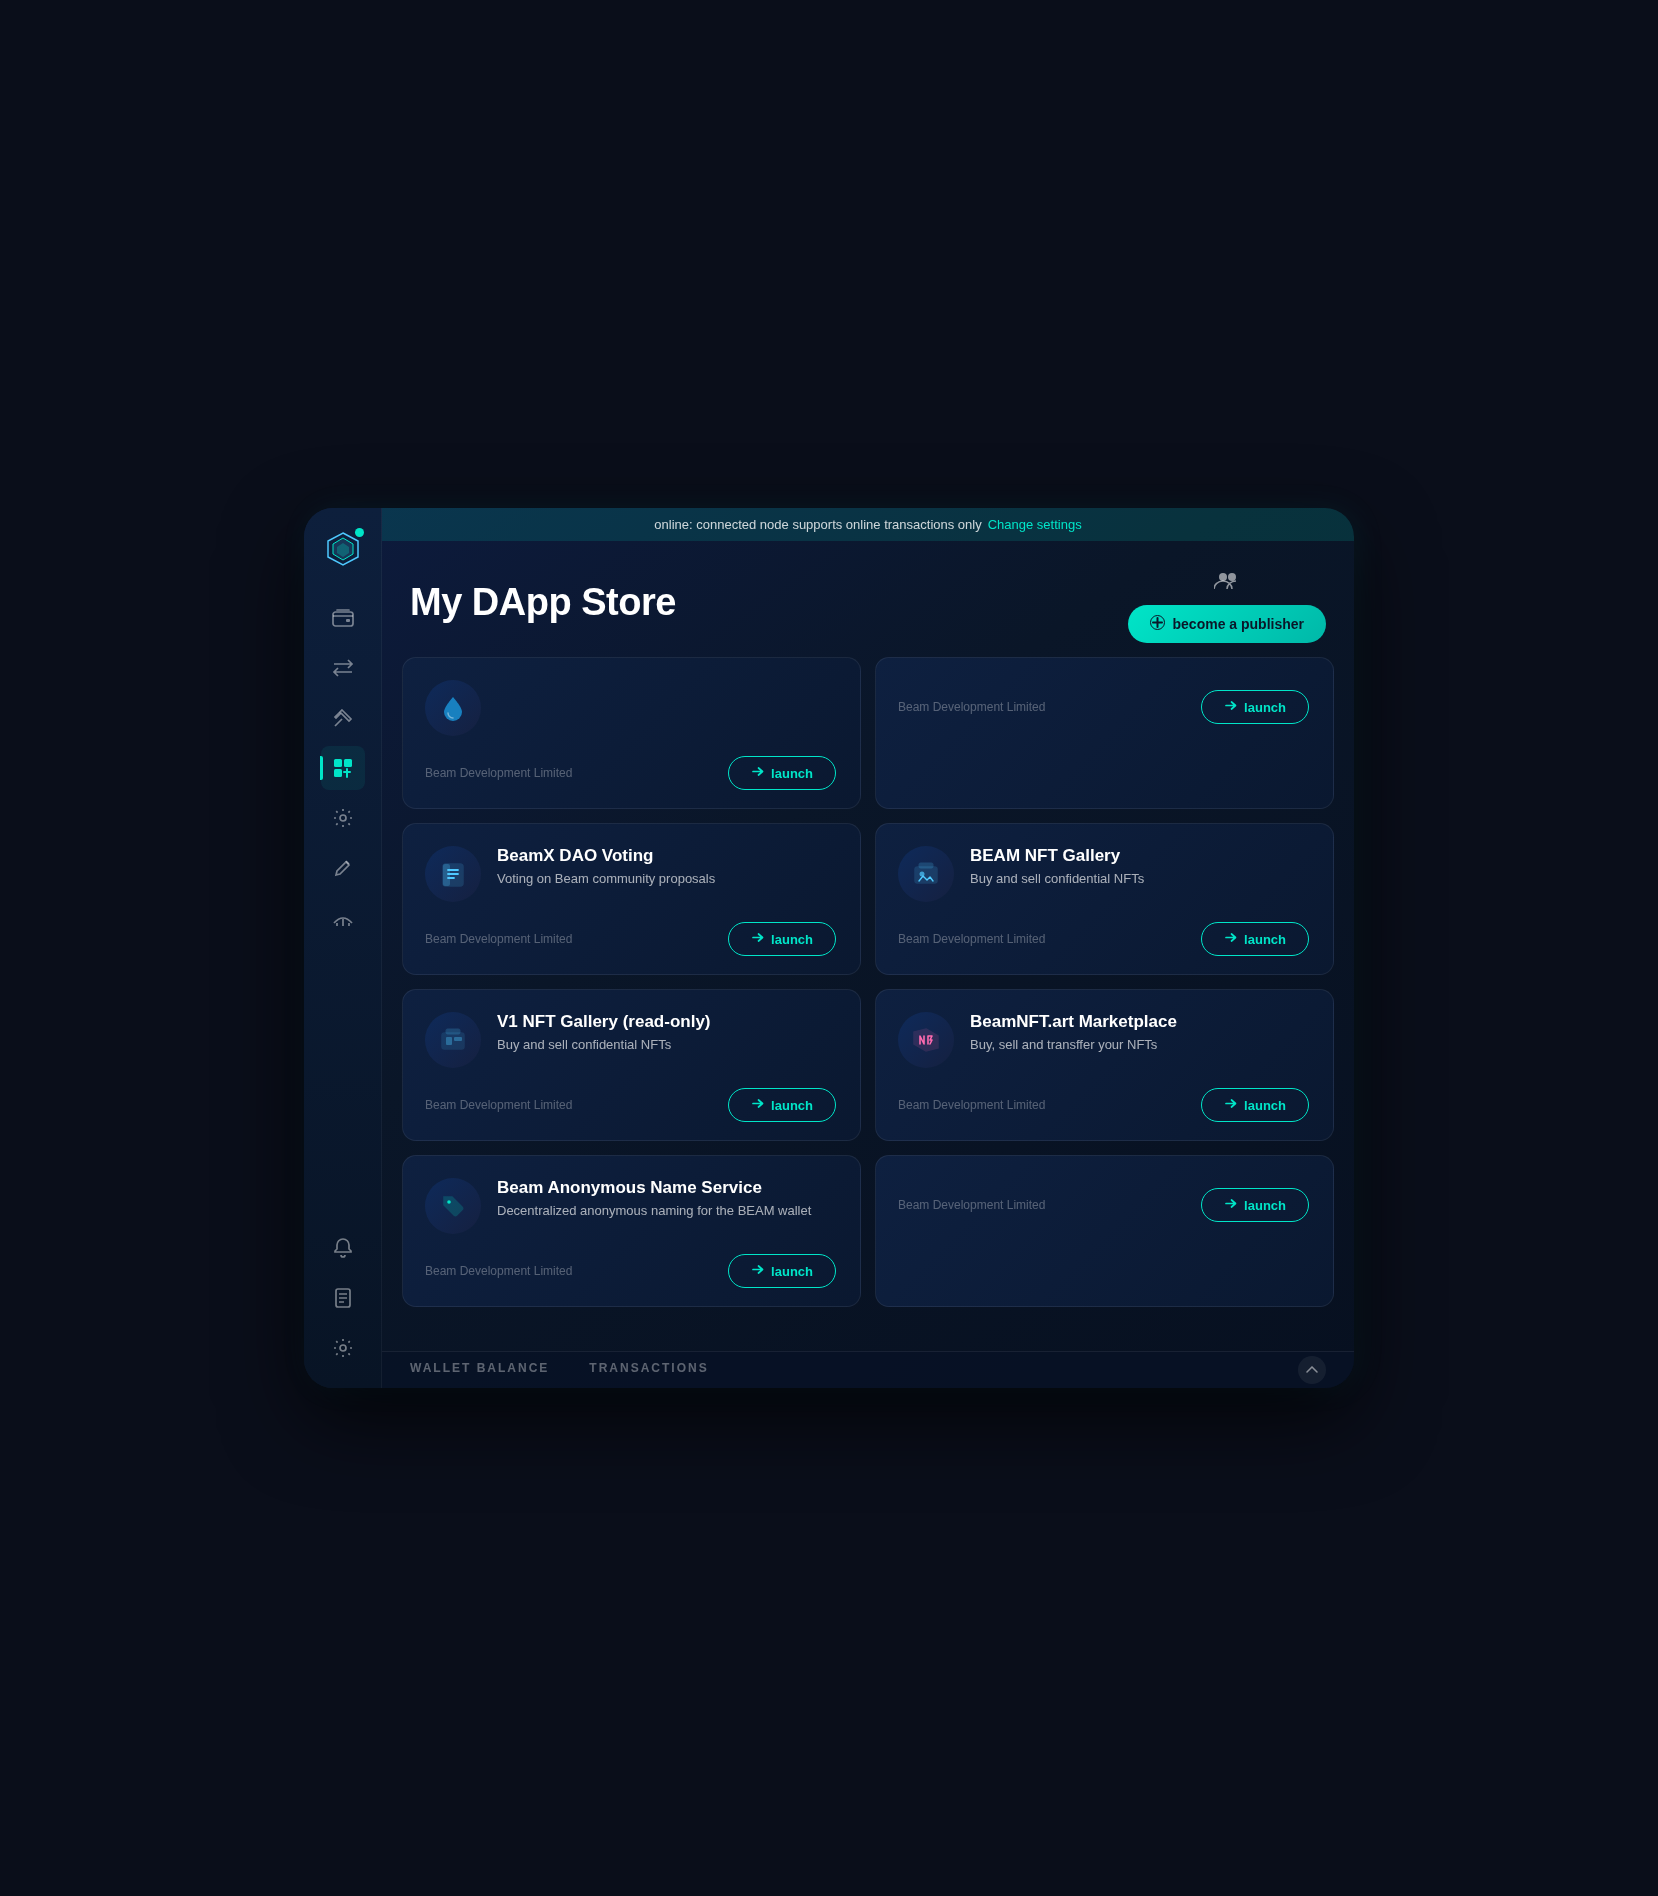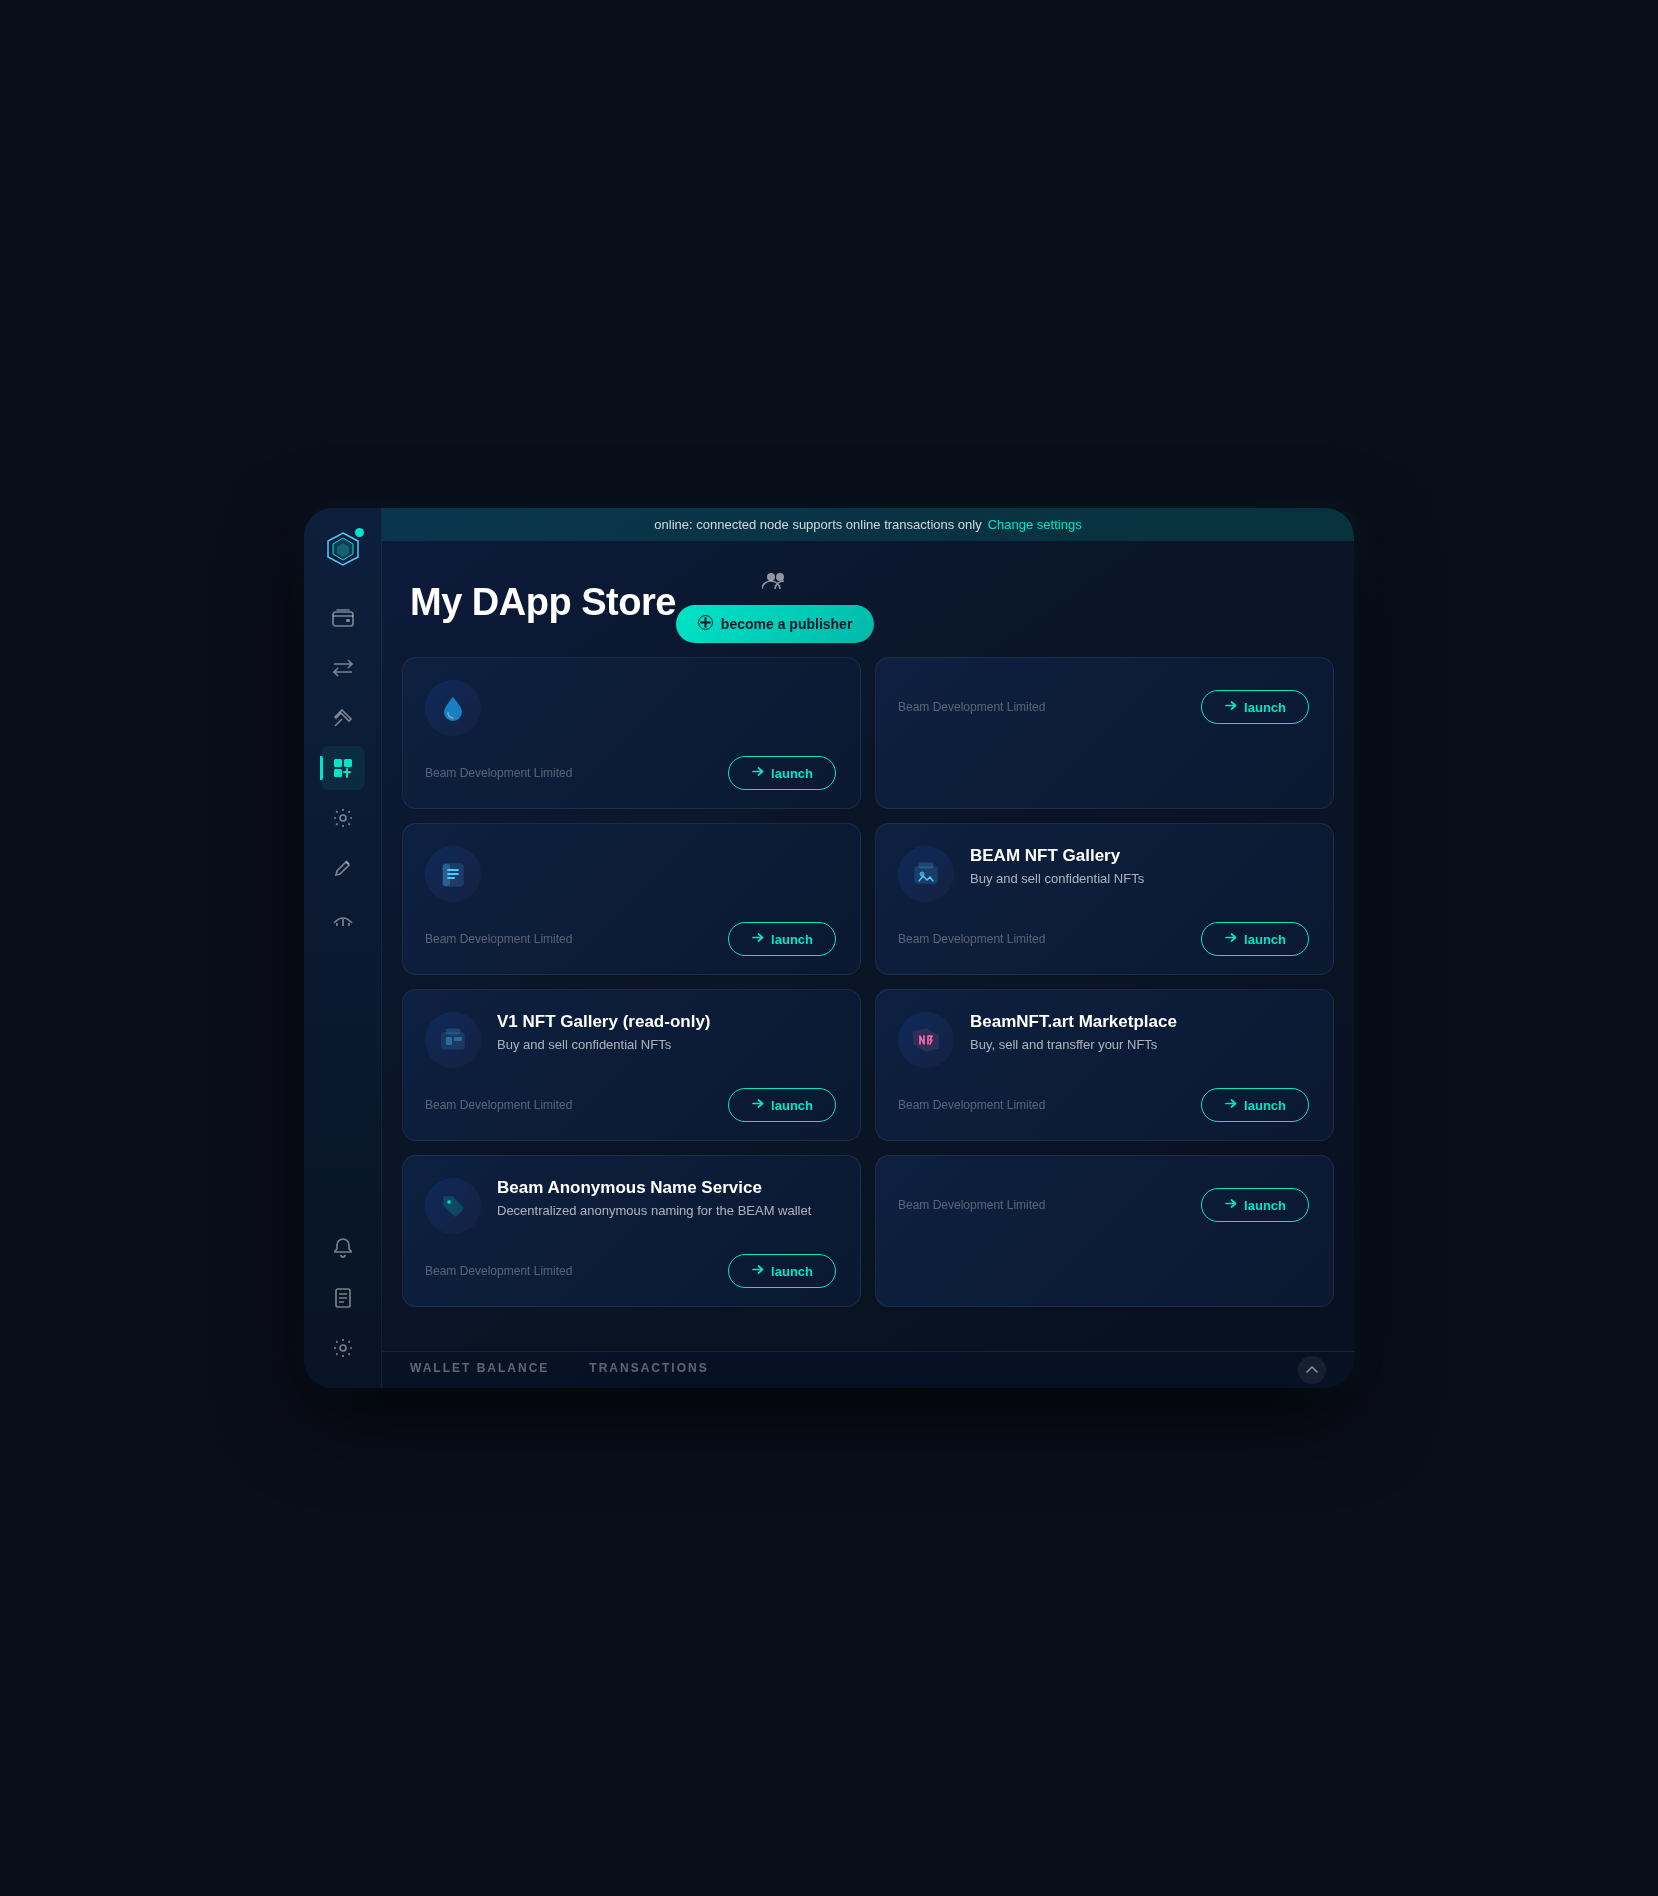--- a/index.html
+++ b/index.html
@@ -114,20 +114,21 @@
       cursor: pointer;
       text-decoration: none;
       font-size: 13px;
     }
 
     
     .page-header {
       padding: 20px 28px 14px 28px;
       display: flex;
       align-items: center;
+      justify-content: space-between;
     }
 
     .page-title {
       font-size: 38px;
       font-weight: 700;
       color: #ffffff;
       letter-spacing: -0.5px;
     }
 
     .header-actions {
@@ -473,20 +474,24 @@
   </div>
           <div class="dapp-card">
     <div class="dapp-card-header">
       <div class="dapp-icon-wrap">
         <svg width="28" height="28" viewBox="0 0 28 28" fill="none">
                   <rect x="4" y="4" width="20" height="22" rx="3" fill="#4ec9ff" opacity="0.15" stroke="#4ec9ff" stroke-width="1.5"></rect>
                   <path d="M9 10h10M9 14h10M9 18h6" stroke="#4ec9ff" stroke-width="1.8" stroke-linecap="round"></path>
                   <rect x="4" y="4" width="7" height="22" rx="2" fill="#4ec9ff" opacity="0.25"></rect>
                 </svg>
       </div>
+      <div class="dapp-info">
+        <div class="dapp-name">BeamX DAO Voting</div>
+        <div class="dapp-desc">Voting on Beam community proposals</div>
+      </div>
     </div>
     <div class="dapp-footer">
       <span class="dapp-publisher">Beam Development Limited</span>
       <button class="launch-btn">
         <span class="launch-icon">
           <svg width="13" height="13" viewBox="0 0 13 13" fill="none">
                     <path d="M2 6.5h9M7.5 3l4 3.5-4 3.5" stroke="#00e5c8" stroke-width="1.7" stroke-linecap="round" stroke-linejoin="round"></path>
                   </svg>
         </span>
         launch

